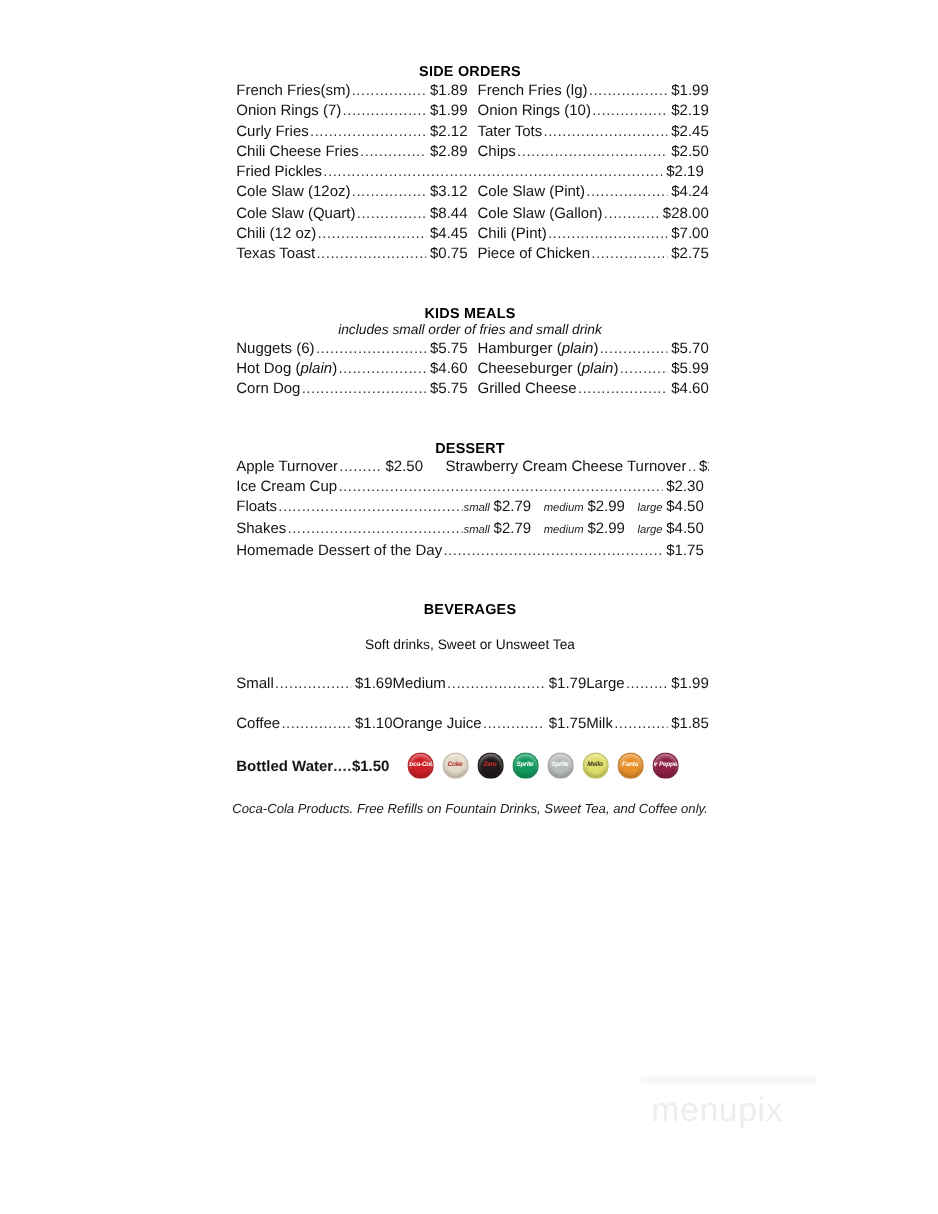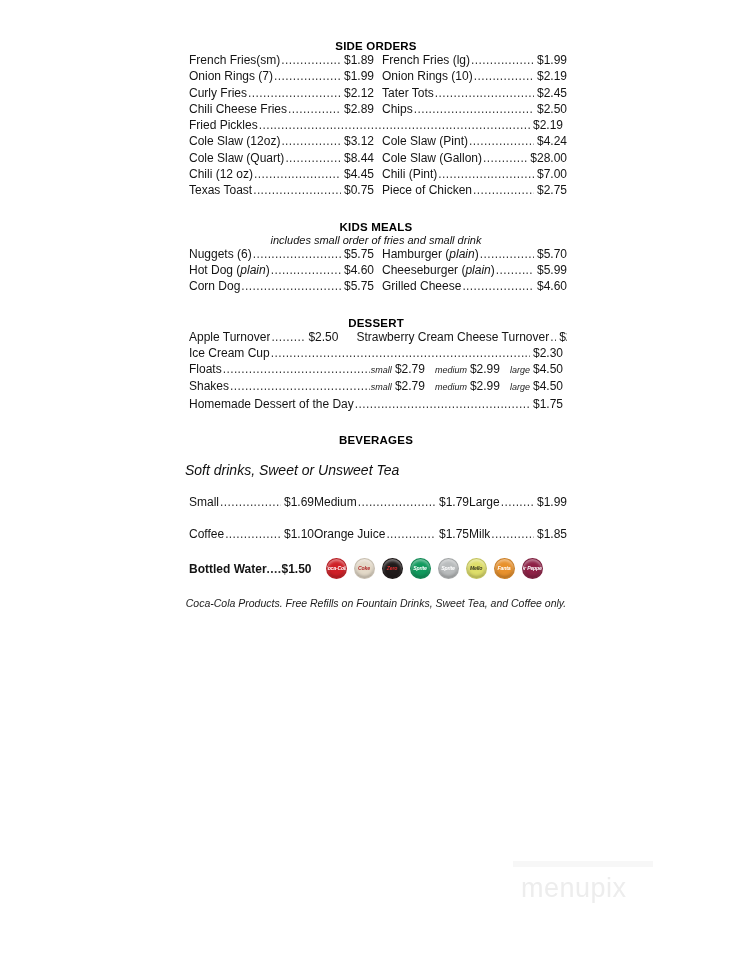--- a/index.html
+++ b/index.html
@@ -102,28 +102,28 @@
     padding-right: 3px;
     flex: 0 0 auto;
   }
   .sizeprice {
     flex: 0 0 auto;
     padding-right: 10px;
   }
   .sizeprice.last { padding-right: 0; }
 
   
-  .block { margin-top: 0; }
+  .block { margin-top: 12px; }
   .gap-section { height: 22px; }
 
   
   .bev-note {
-    font-size: 14px;
+    text-align: center;
+    font-size: 11px;
     color: #111;
-    font-style: italic;
   }
   .bev-row {
     display: flex;
     align-items: baseline;
     font-size: 12px;
     line-height: 16px;
     white-space: nowrap;
     color: #141414;
     padding-left: 4px;
   }

